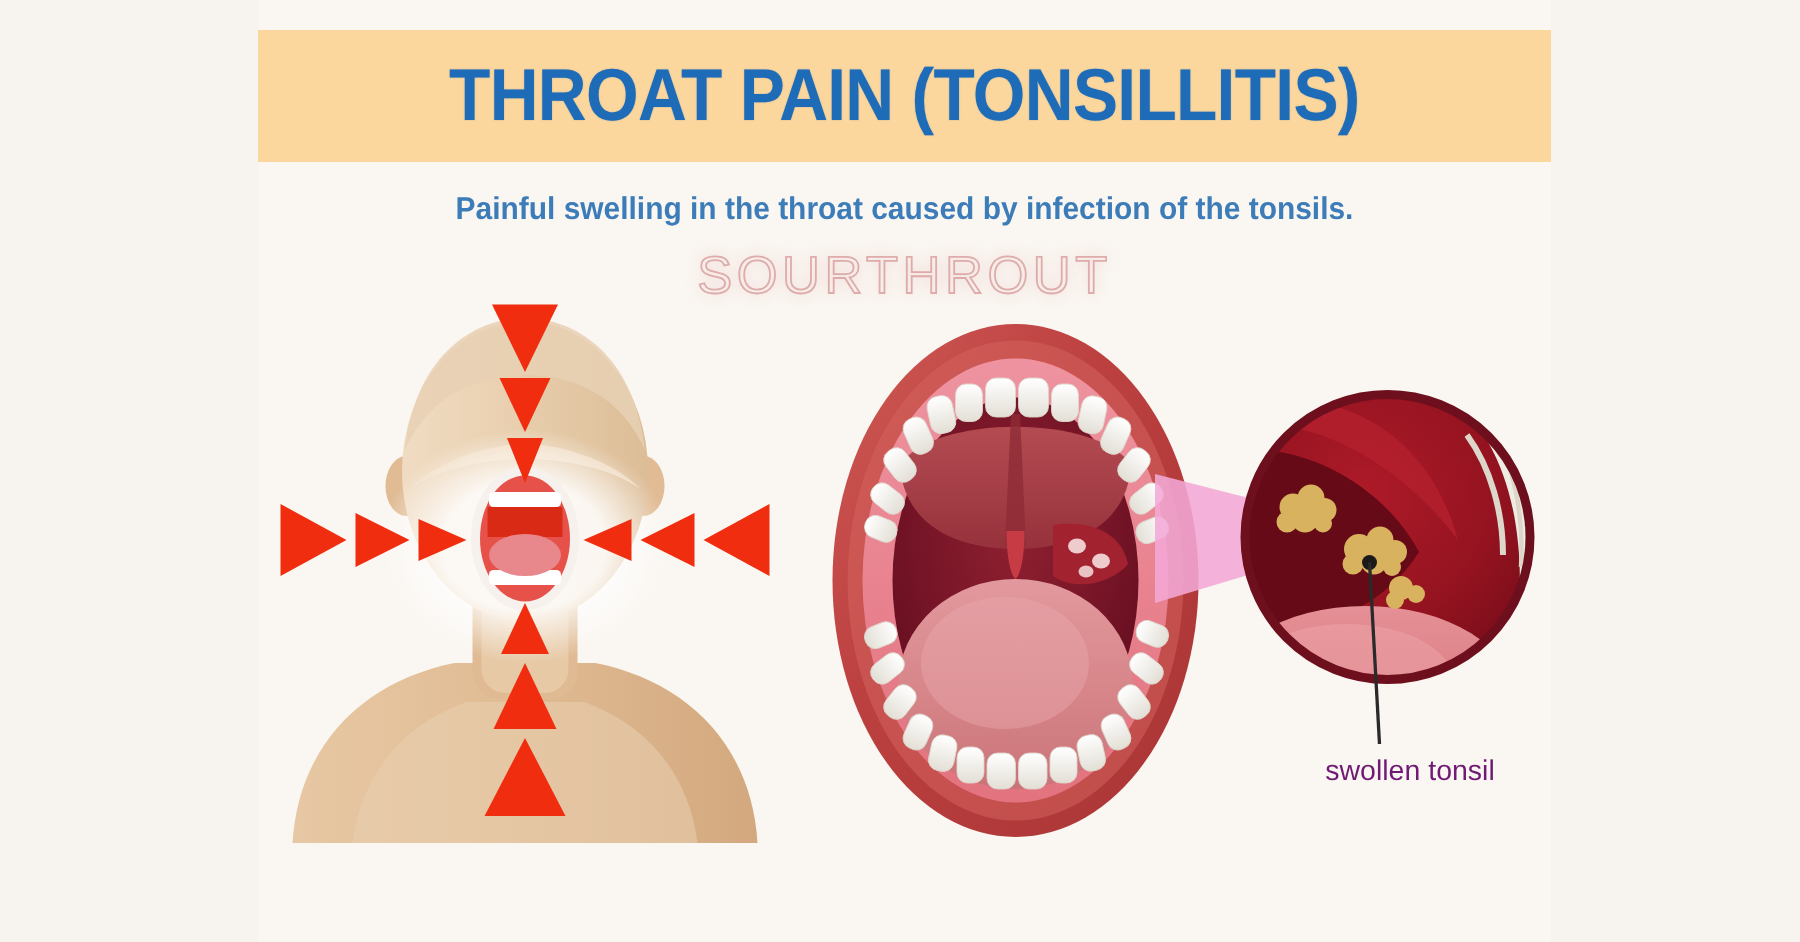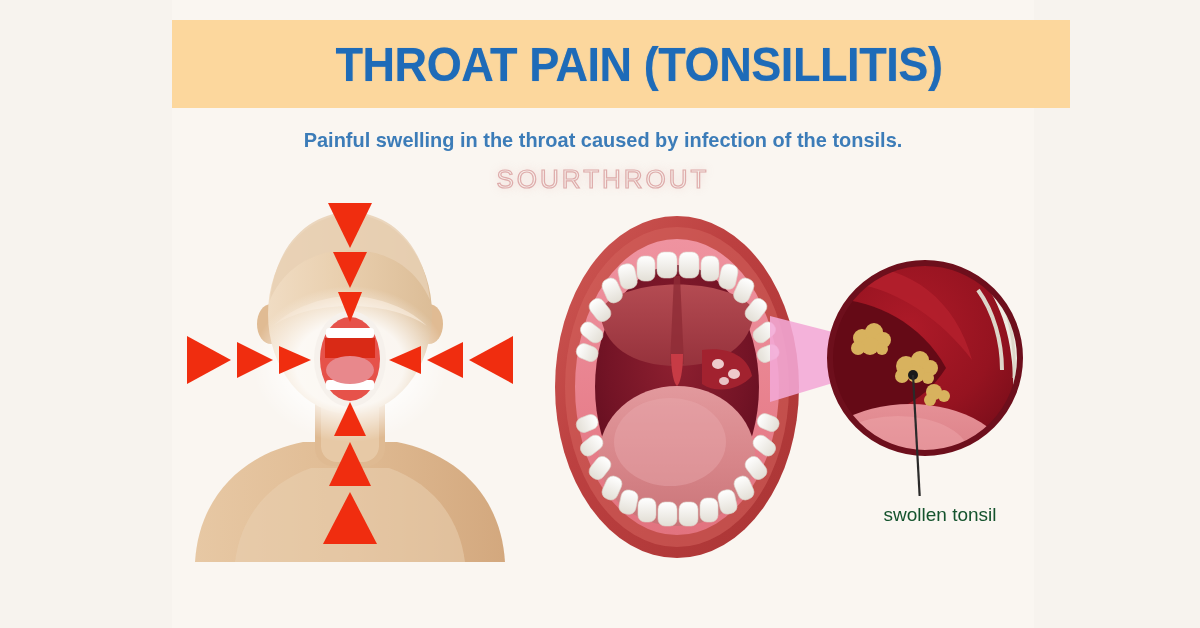--- a/index.html
+++ b/index.html
@@ -31,21 +31,20 @@
   .banner {
     position: absolute;
     left: 172px;
     top: 20px;
     width: 862px;
     height: 88px;
     background: #fcd79d;
     display: flex;
     align-items: center;
     justify-content: center;
-    padding-left: 36px;
   }
   .banner-title {
     font-family: "Liberation Sans", sans-serif;
     font-weight: 700;
     font-size: 49px;
     letter-spacing: -0.5px;
     color: #1e6bb8;
     transform: scaleX(0.92);
     white-space: nowrap;
     text-shadow: 0 0 1px rgba(30,107,184,0.45);
@@ -63,21 +62,21 @@
     transform: scaleX(0.95);
     white-space: nowrap;
   }
   
   .watermark {
     position: absolute;
     left: 172px;
     top: 164px;
     width: 862px;
     text-align: center;
-    font-size: 26px;
+    font-size: 35px;
     letter-spacing: 3px;
     font-weight: 400;
     color: transparent;
     -webkit-text-stroke: 1.2px rgba(214,150,150,0.75);
     text-shadow: 0 0 10px rgba(226,170,170,0.45);
     white-space: nowrap;
   }
   
   .art { position: absolute; }
   
@@ -88,21 +87,21 @@
   #fig-zoom { left: 770px; top: 250px; width: 260px; height: 246px; }
   
   .callout-label {
     position: absolute;
     left: 840px;
     top: 504px;
     width: 200px;
     text-align: center;
     font-size: 19px;
     font-weight: 500;
-    color: #14532d;
+    color: #701a75;
     white-space: nowrap;
   }
   
   .logo {
     position: absolute;
     left: 470px;
     top: 558px;
     width: 200px;
     height: 62px;
     text-align: center;

